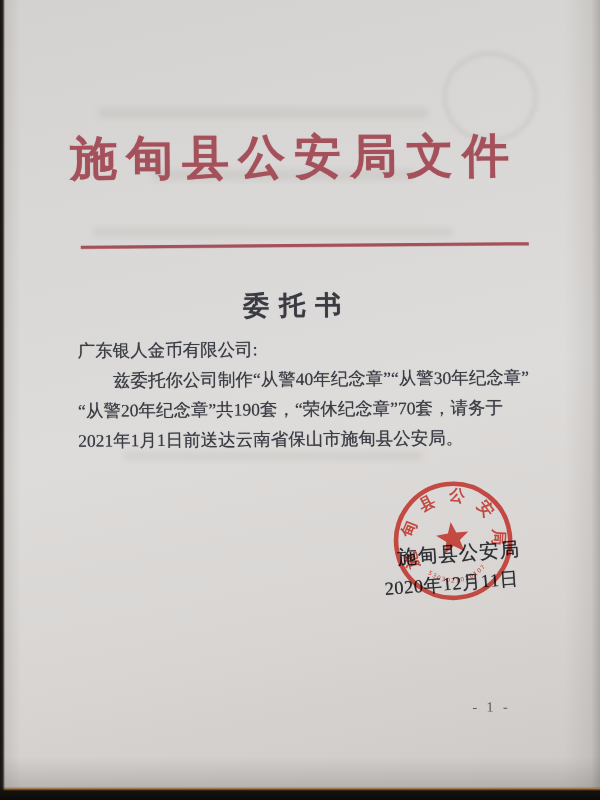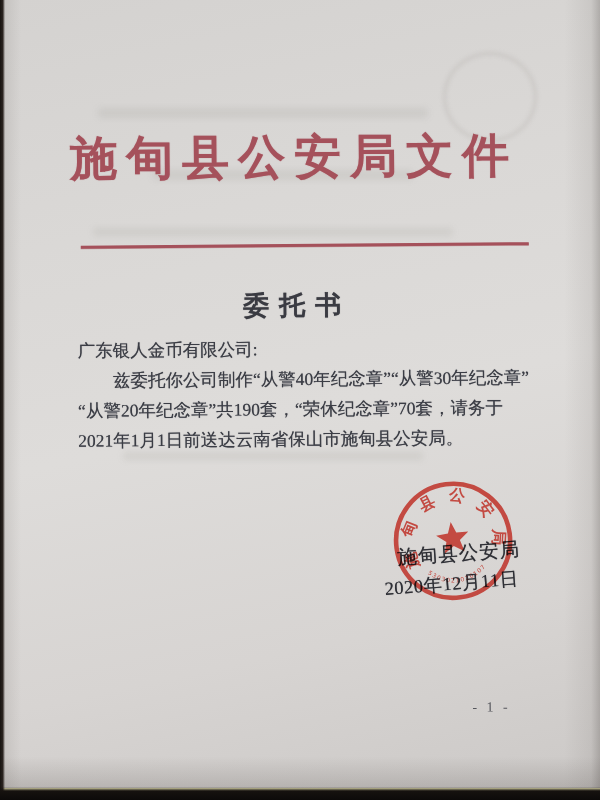--- a/index.html
+++ b/index.html
@@ -6,21 +6,21 @@
     margin: 0;
     padding: 0;
     background: #121010;
     font-family: "Liberation Serif", "DejaVu Serif", serif;
   }
   .photo {
     position: relative;
     width: 600px;
     height: 800px;
     overflow: hidden;
-    background: #fef9c3;
+    background: #fdba74;
   }
   
   .paper {
     position: absolute;
     left: 3px; top: 0; right: 0; bottom: 12px;
     background:
       linear-gradient(90deg, rgba(120,114,110,0.18) 0%, rgba(120,114,110,0) 3%),
       linear-gradient(270deg, rgba(70,64,60,0.28) 0%, rgba(110,104,100,0.12) 1.5%, rgba(110,104,100,0) 6%),
       linear-gradient(0deg, rgba(90,84,80,0.22) 0%, rgba(90,84,80,0) 4%),
       linear-gradient(168deg, #d4d2d0 0%, #dad8d6 28%, #dedcda 52%, #d7d4d2 78%, #ccc9c7 100%);

